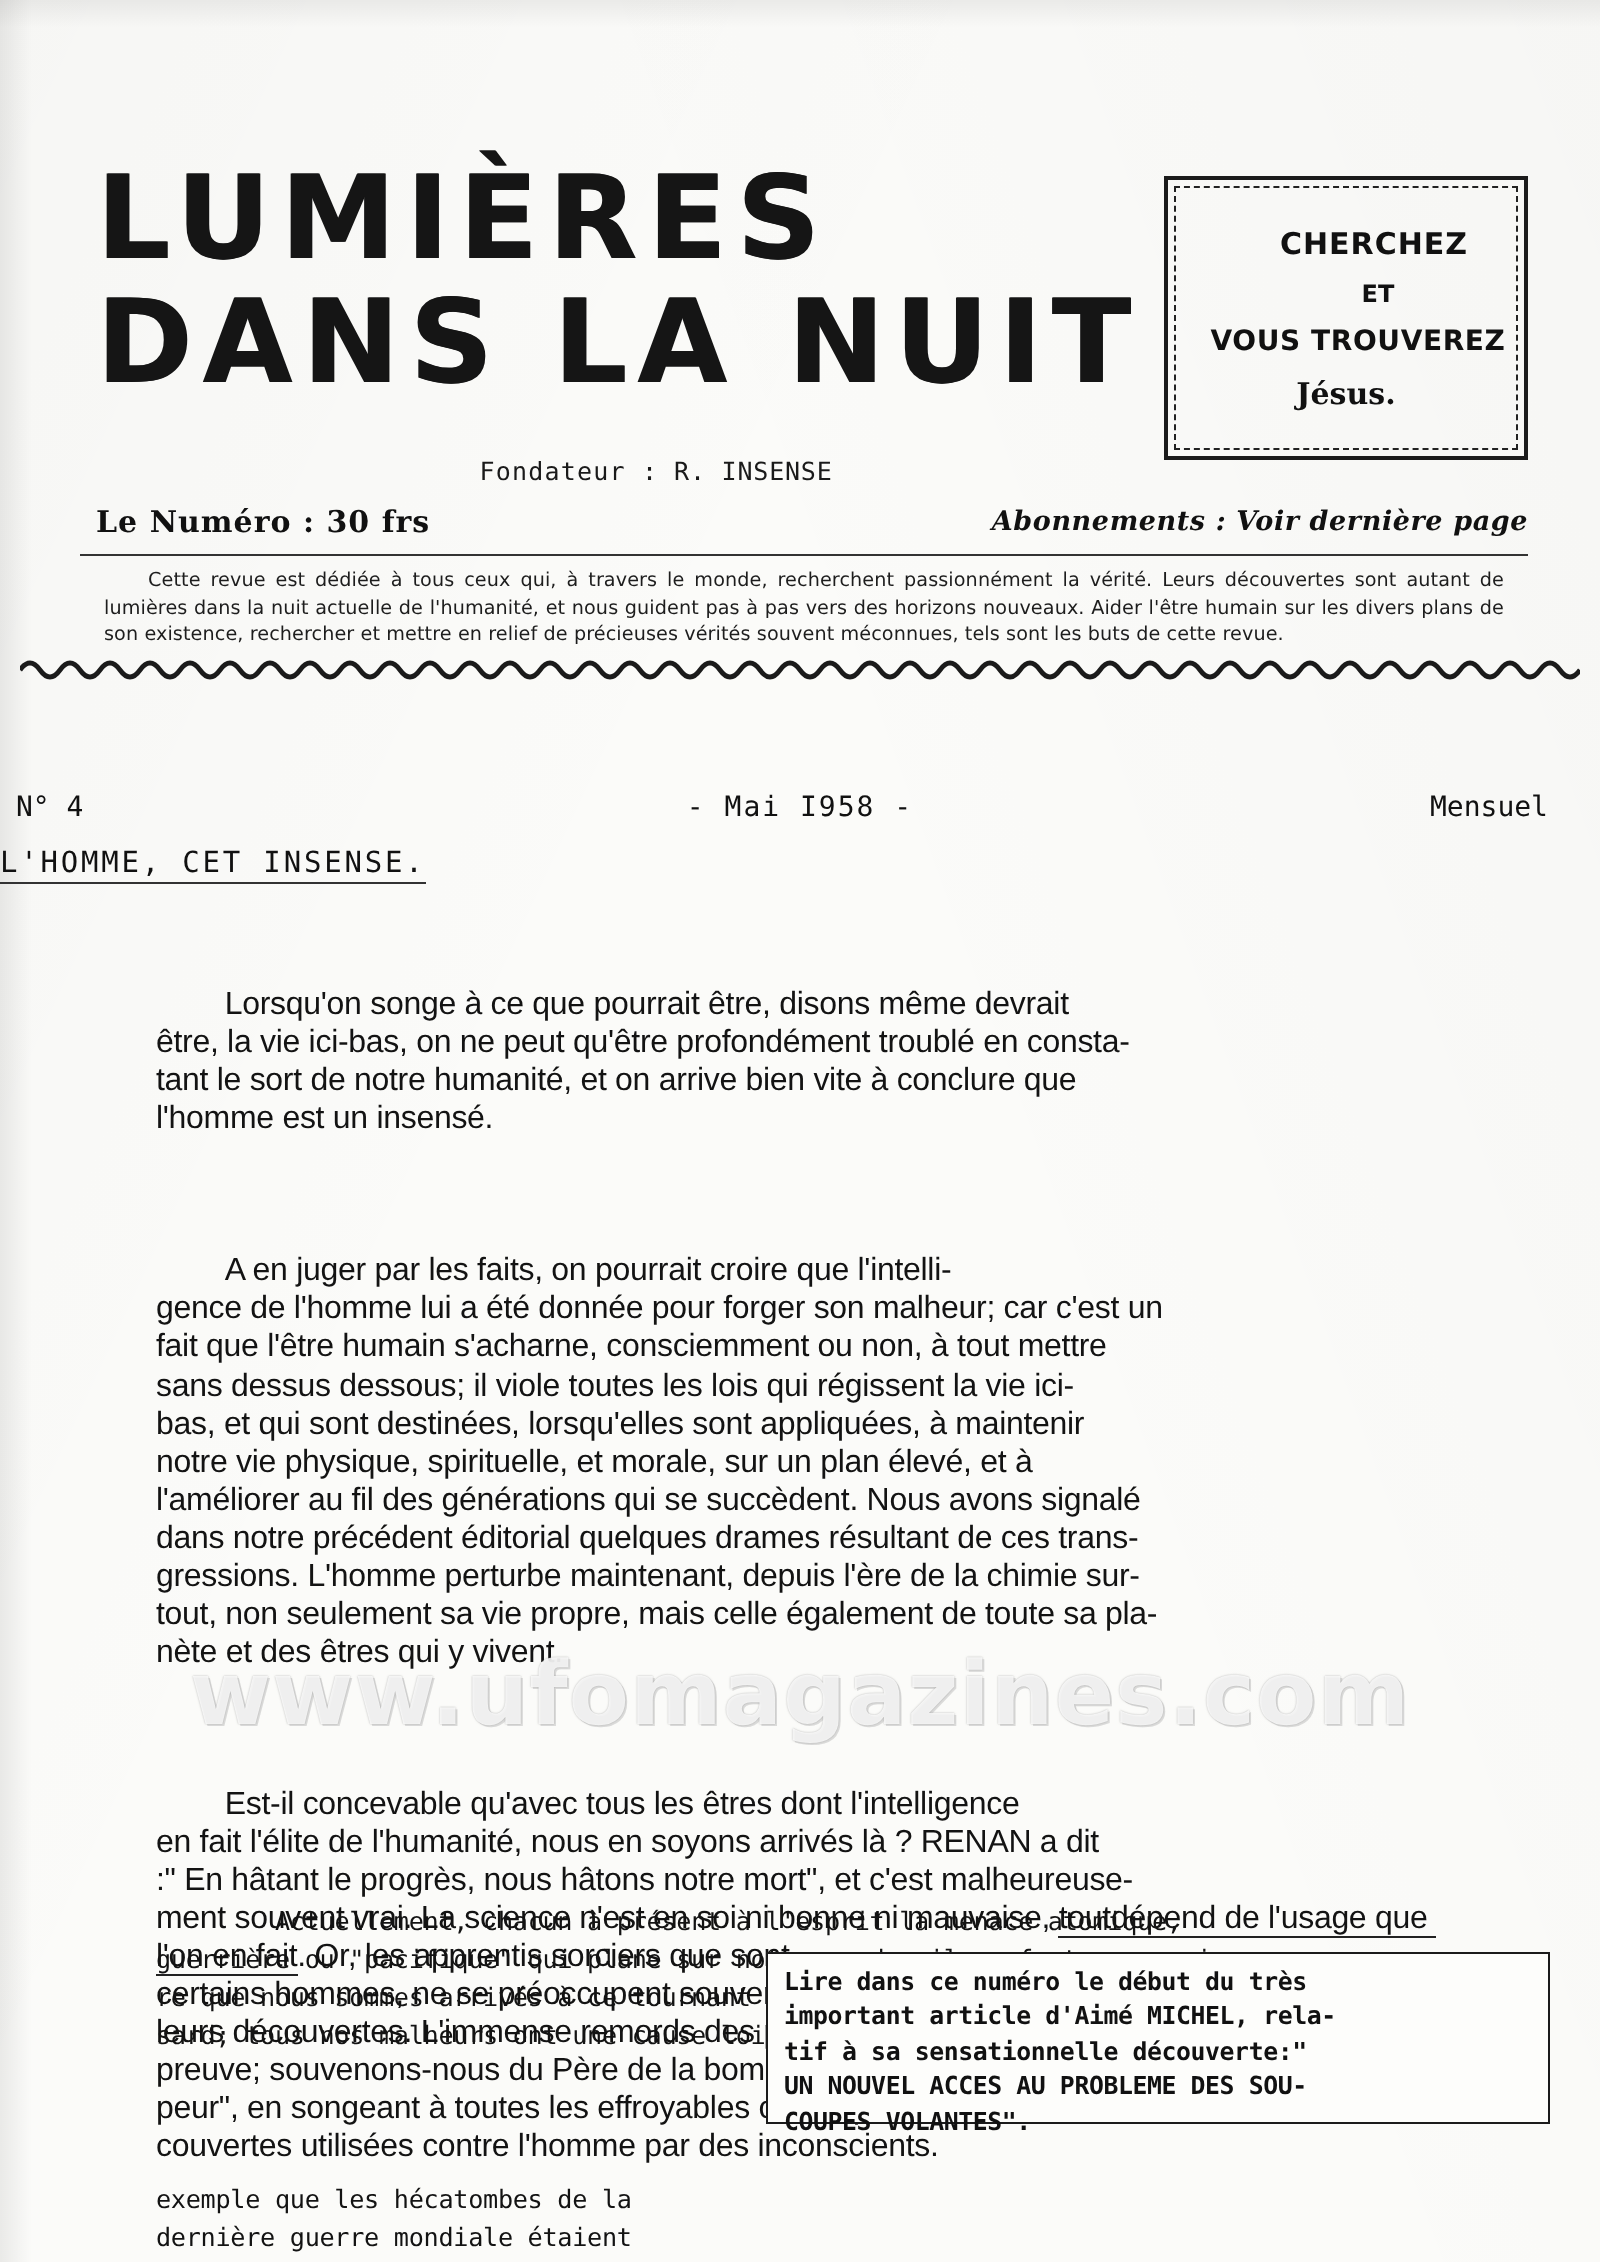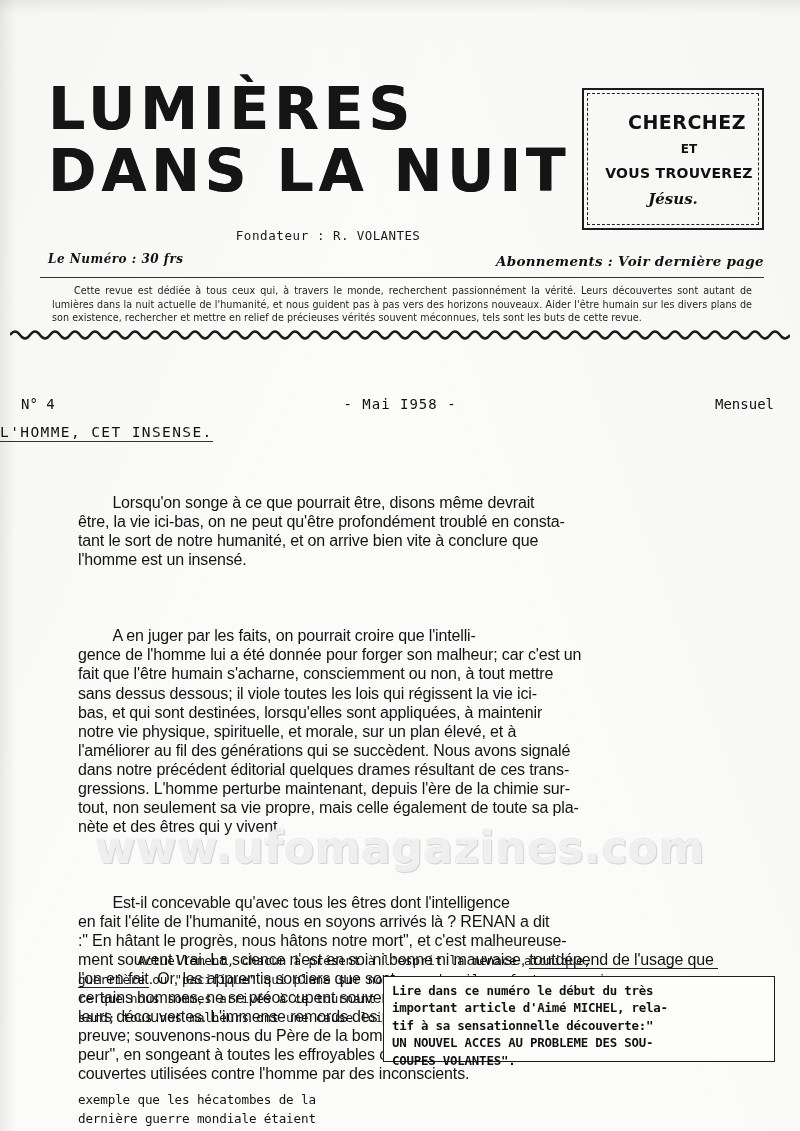--- a/index.html
+++ b/index.html
@@ -77,59 +77,57 @@
     box-sizing: border-box;
     display: flex;
     flex-direction: column;
     align-items: center;
     justify-content: center;
     gap: 9px;
   }
   .cherchez-l1 {
     font-family: "DejaVu Sans", sans-serif;
     font-weight: bold;
-    font-size: 19px;
+    font-size: 15px;
     letter-spacing: 0.5px;
     margin-left: 28px;
   }
   .cherchez-l2 {
     font-family: "DejaVu Sans", sans-serif;
     font-weight: bold;
     font-size: 12px;
     padding-left: 32px;
   }
   .cherchez-l3 {
     font-family: "DejaVu Sans", sans-serif;
     font-weight: bold;
     font-size: 14px;
     letter-spacing: 0.3px;
     margin-left: 12px;
   }
   .cherchez-l4 {
     font-family: "DejaVu Serif", serif;
-    font-style: italic;
     font-weight: bold;
     font-size: 15px;
   }
   
   .price-line {
     position: absolute;
     left: 48px;
     top: 252px;
     width: 716px;
     height: 22px;
   }
   .price-left {
     position: absolute;
     left: 0;
     top: 0;
     font-family: "DejaVu Serif", serif;
-    font-style: italic;
-    font-weight: bold;
-    font-size: 12px;
+    font-weight: bold;
+    font-size: 15px;
     letter-spacing: 0.5px;
     text-align: right;
   }
   .price-right {
     position: absolute;
     right: 0;
     top: 1px;
     font-family: "DejaVu Serif", serif;
     font-style: italic;
     font-weight: bold;
@@ -168,21 +166,21 @@
   
   .issue-row {
     position: absolute;
     left: 8px;
     top: 396px;
     width: 784px;
     height: 20px;
     font-family: "DejaVu Sans Mono", monospace;
     font-size: 14px;
   }
-  .issue-no { position: absolute; left: 0; top: 0; margin-left: 13px; }
+  .issue-no { position: absolute; left: 0; top: 0; }
   .issue-date {
     position: absolute;
     left: 0; right: 0;
     text-align: center;
     letter-spacing: 1px;
   }
   .issue-freq { position: absolute; right: 18px; top: 0; }
   .article-title {
     position: absolute;
     left: 0; right: 0;
@@ -286,21 +284,21 @@
   <div class="edge-shadow-top"></div>
 
   <div class="masthead">
     <div class="title-block">
       <div class="title-line">LUMIÈRES</div>
       <div class="title-line">DANS LA NUIT</div>
     </div>
 
     <div class="founder">
       <span class="lbl">Fondateur :</span>
-      <span>R. VOLANTES</span>
+      <span>R. INSENSE</span>
     </div>
 
     <div class="cherchez-box">
       <div class="cherchez-inner">
         <div class="cherchez-l1">CHERCHEZ</div>
         <div class="cherchez-l2">ET</div>
         <div class="cherchez-l3">VOUS TROUVEREZ</div>
         <div class="cherchez-l4">Jésus.</div>
       </div>
     </div>

